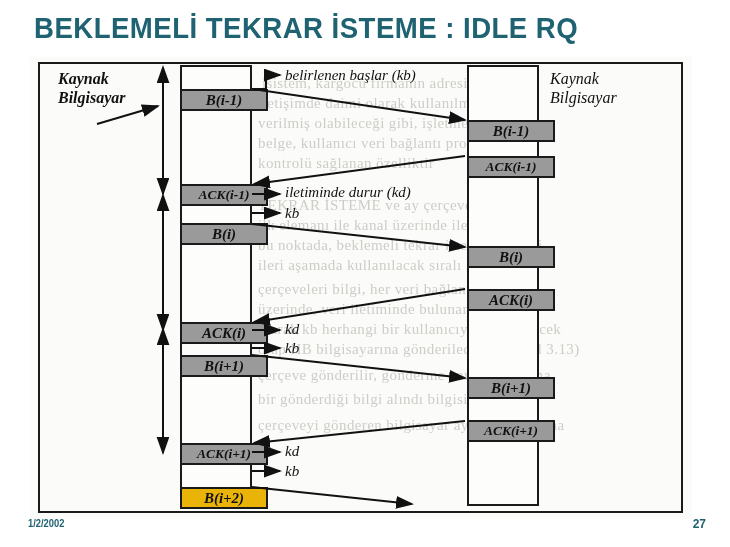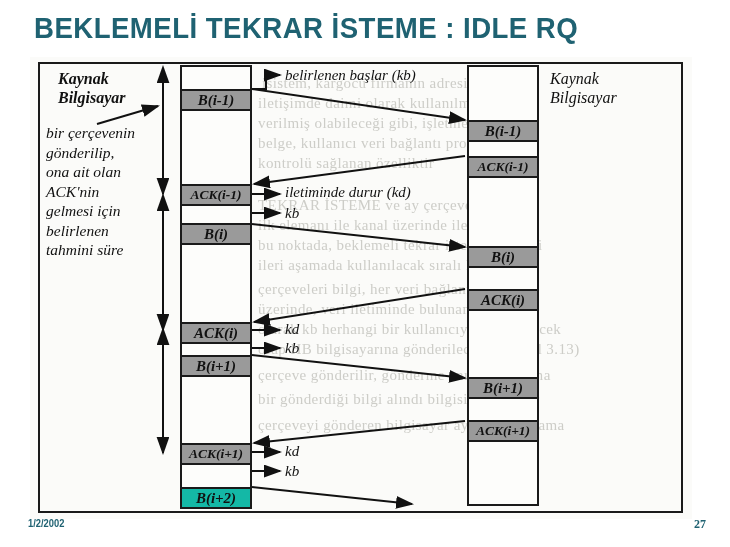--- a/index.html
+++ b/index.html
@@ -43,21 +43,21 @@
     font-weight: bold;
     font-size: 11px;
     transform: scaleX(0.85);
     transform-origin: left center;
   }
   #footer-page {
     position: absolute;
     right: 24px;
     top: 517px;
     color: #1f6272;
-    font-family: Liberation Serif, serif;
+    font-family: Liberation Sans, sans-serif;
     font-weight: bold;
     font-size: 12px;
   }
 
   
   #figure {
     position: absolute;
     left: 30px;
     top: 57px;
     width: 662px;
@@ -96,21 +96,21 @@
     background: #fdfdfb;
     box-sizing: border-box;
   }
   #timeline-source { left: 150px; top: 8px; width: 72px; height: 441px; }
   #timeline-dest   { left: 437px; top: 8px; width: 72px; height: 441px; }
 
   
   .blk {
     position: absolute;
     left: -2px;
-    width: 72px;
+    width: 88px;
     box-sizing: border-box;
     border: 2px solid #1a1a1a;
     background: #9a9a9a;
     color: #111;
     font-family: "Liberation Serif", serif;
     font-style: italic;
     font-weight: bold;
     font-size: 15px;
     text-align: center;
     line-height: 20px;
@@ -192,36 +192,29 @@
     </div>
 
   <div id="frame"></div>
 
   <div class="col-head" id="head-source">Kaynak
 Bilgisayar</div>
 
   <div class="col-head" id="head-dest">Kaynak
 Bilgisayar</div>
 
-  <div id="left-note">bir çerçevenin
-gönderilip,
-ona ait olan
-ACK'nin
-gelmesi için
-belirlenen
-tahmini süre</div>
 
   <div class="timeline" id="timeline-source">
       <div class="blk" style="top: 22px; height: 22px; line-height: 18px; background: rgb(154, 154, 154);">B(i-1)</div>
       <div class="blk small" style="top: 117px; height: 22px; line-height: 18px; background: rgb(154, 154, 154);">ACK(i-1)</div>
       <div class="blk" style="top: 156px; height: 22px; line-height: 18px; background: rgb(154, 154, 154);">B(i)</div>
       <div class="blk" style="top: 255px; height: 22px; line-height: 18px; background: rgb(154, 154, 154);">ACK(i)</div>
       <div class="blk" style="top: 288px; height: 22px; line-height: 18px; background: rgb(154, 154, 154);">B(i+1)</div>
       <div class="blk small" style="top: 376px; height: 22px; line-height: 18px; background: rgb(154, 154, 154);">ACK(i+1)</div>
-      <div class="blk" style="top: 420px; height: 22px; line-height: 18px; background: #14b8a6;">B(i+2)</div>
+      <div class="blk" style="top: 420px; height: 22px; line-height: 18px; background: #eab308;">B(i+2)</div>
     </div>
 
   <div class="timeline" id="timeline-dest">
       <div class="blk" style="top: 53px; height: 22px; line-height: 18px; background: rgb(154, 154, 154);">B(i-1)</div>
       <div class="blk small" style="top: 89px; height: 22px; line-height: 18px; background: rgb(154, 154, 154);">ACK(i-1)</div>
       <div class="blk" style="top: 179px; height: 22px; line-height: 18px; background: rgb(154, 154, 154);">B(i)</div>
       <div class="blk" style="top: 222px; height: 22px; line-height: 18px; background: rgb(154, 154, 154);">ACK(i)</div>
       <div class="blk" style="top: 310px; height: 22px; line-height: 18px; background: rgb(154, 154, 154);">B(i+1)</div>
       <div class="blk small" style="top: 353px; height: 22px; line-height: 18px; background: rgb(154, 154, 154);">ACK(i+1)</div>
     </div>

